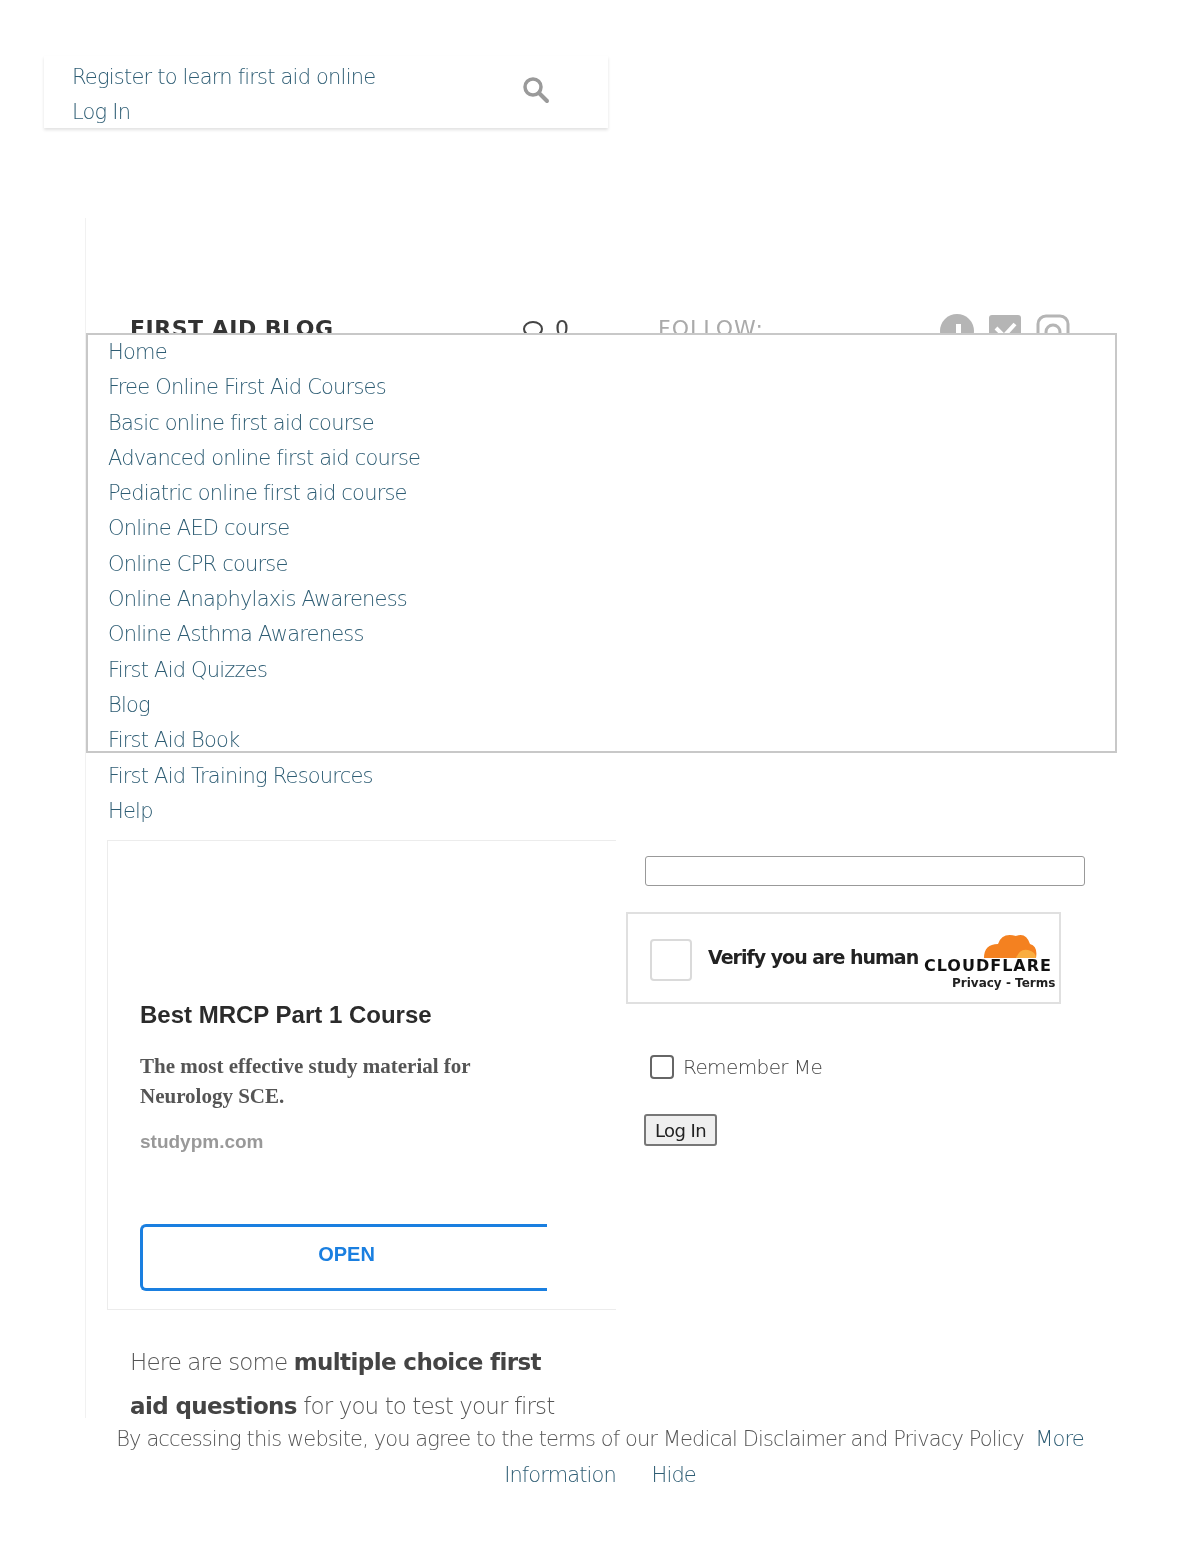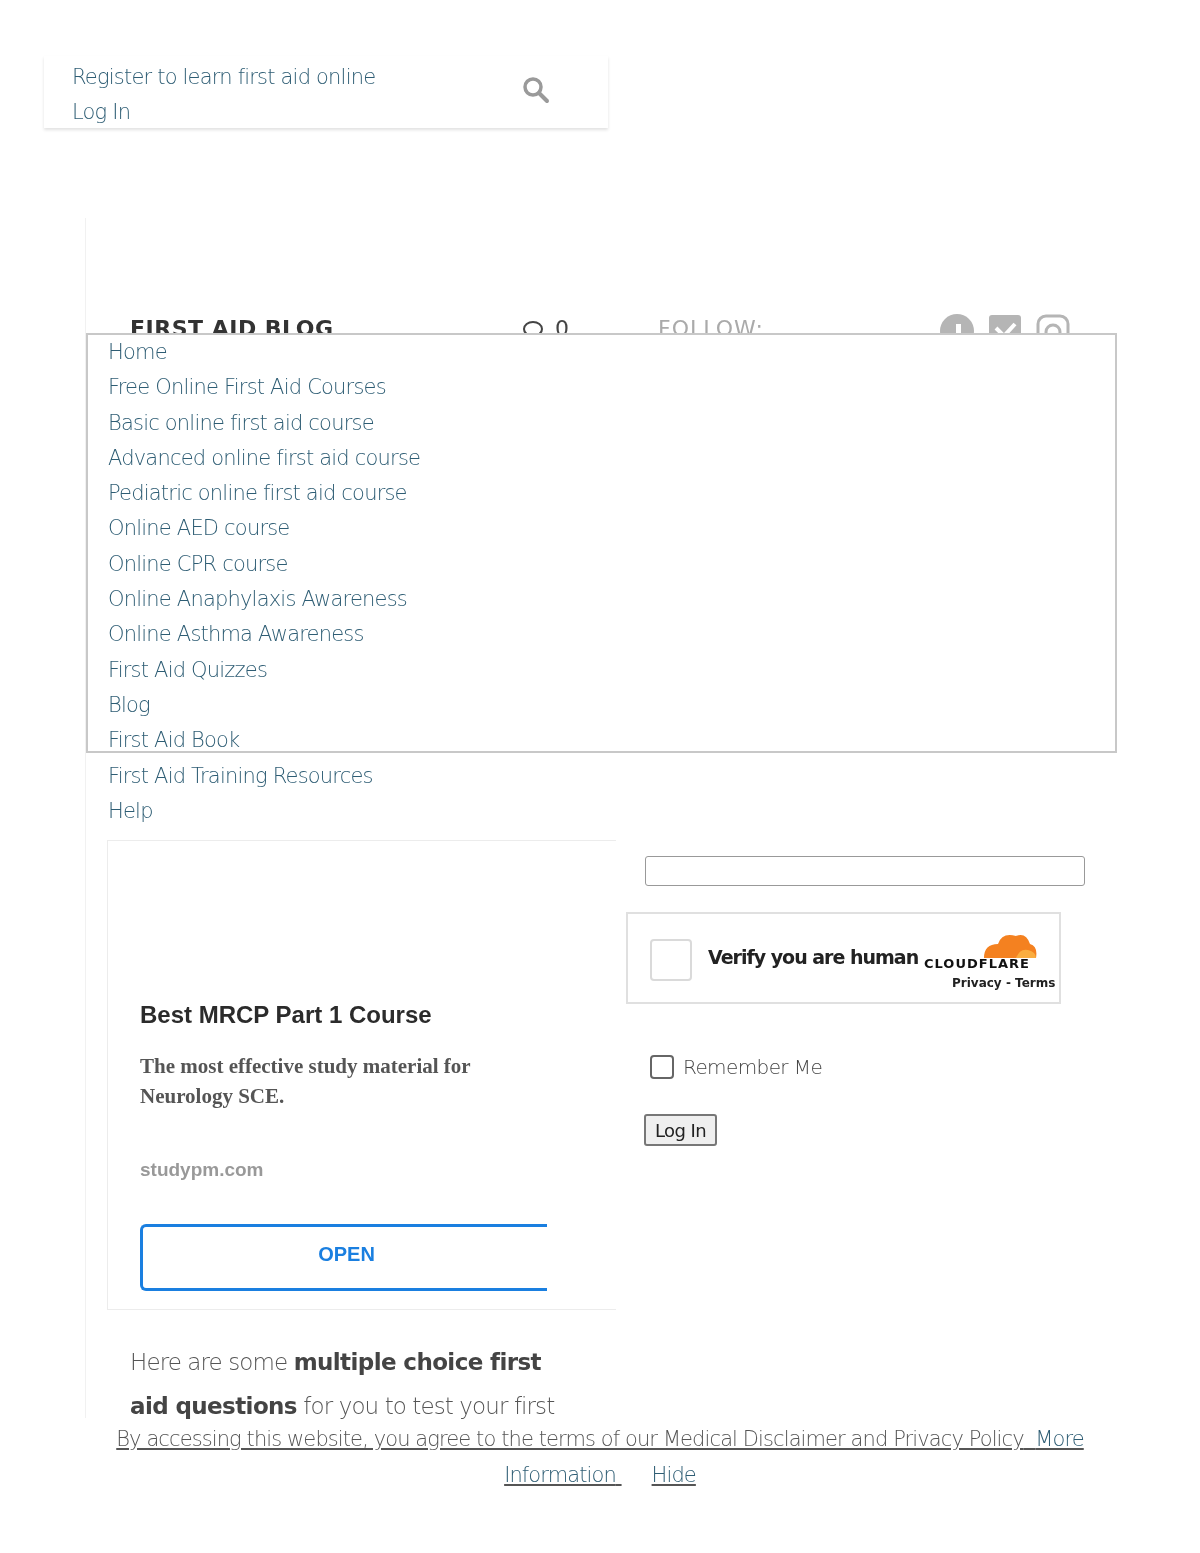--- a/index.html
+++ b/index.html
@@ -76,21 +76,21 @@
     .cf .box {
       position: absolute; left: 22px; top: 25px; width: 42px; height: 42px;
       border: 2px solid #dadada; border-radius: 4px; background: #fff; cursor: pointer;
     }
     .cf .verify {
       position: absolute; left: 80px; top: 32px; font-size: 19px; font-weight: bold;
       color: #222; letter-spacing: -1px;
     }
     .cf .logo { position: absolute; left: 296px; top: 16px; width: 116px; height: 40px; }
     .cf .brand {
-      position: absolute; left: 296px; top: 42px; font-size: 13px; font-weight: bold; color: #111;
+      position: absolute; left: 296px; top: 42px; font-size: 16px; font-weight: bold; color: #111;
       letter-spacing: 1px;
     }
     .cf .pt {
       position: absolute; left: 324px; top: 62px; font-size: 12px; font-weight: bold; color: #222;
     }
 
     
     .remember { position: absolute; left: 650px; top: 1055px; display: flex; align-items: flex-end; }
     .remember .chk {
       width: 24px; height: 24px; border: 2px solid #666; border-radius: 4px; background: #fff;
@@ -120,21 +120,21 @@
     .ad .sub {
       position: absolute; left: 32px; top: 160px; font-family: "Liberation Sans", sans-serif;
       font-weight: bold; font-size: 24px; color: #2b2b2b;
     }
     .ad .desc {
       position: absolute; left: 32px; top: 210px; width: 410px; font-family: Liberation Serif, serif;
       font-weight: bold; font-size: 21px; line-height: 30px; color: #555;
     }
     .ad .domain {
       position: absolute; left: 32px; top: 290px; font-family: "Liberation Sans", sans-serif;
-      font-weight: bold; font-size: 19px; color: #999; margin-top: 28px;
+      font-weight: bold; font-size: 19px; color: #999;
     }
     .ad .open {
       position: absolute; left: 32px; top: 383px; width: 420px; height: 67px;
       border: 3px solid #1a7fe0; border-right: none; border-radius: 6px 0 0 6px;
       background: #fff; color: #1a7fe0; font-family: "Liberation Sans", sans-serif;
       font-weight: bold; font-size: 20px; text-align: center; line-height: 55px; cursor: pointer;
       padding-right: 10px;
     }
 
     
@@ -144,21 +144,21 @@
     }
     .intro b { color: #444; font-weight: bold; letter-spacing: -0.6px; }
 
     
     .cookie {
       position: absolute; left: 0; top: 1420px; width: 1200px; height: 133px; background: #fff;
       text-align: center;
     }
     .cookie p {
       width: 1010px; margin: 0 auto; font-size: 21px; line-height: 36px; color: #555;
-      letter-spacing: -0.9px; font-weight: 300; padding-top: 1px; text-decoration: underline;
+      letter-spacing: -0.9px; font-weight: 300; padding-top: 1px;
     }
     .cookie a { color: #2e5d74; }
     .cookie .hide { margin-left: 30px; }
   </style>
 </head>
 <body>
 
 <div class="topbar">
   <div class="links">
     <a href="#">Register to learn first aid online</a>

